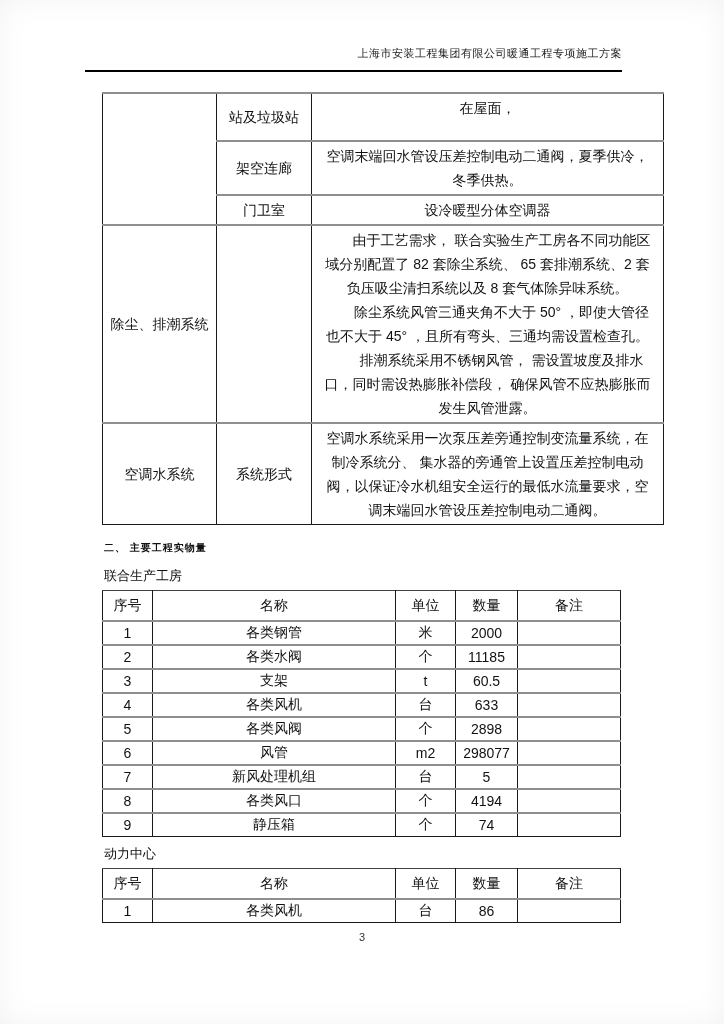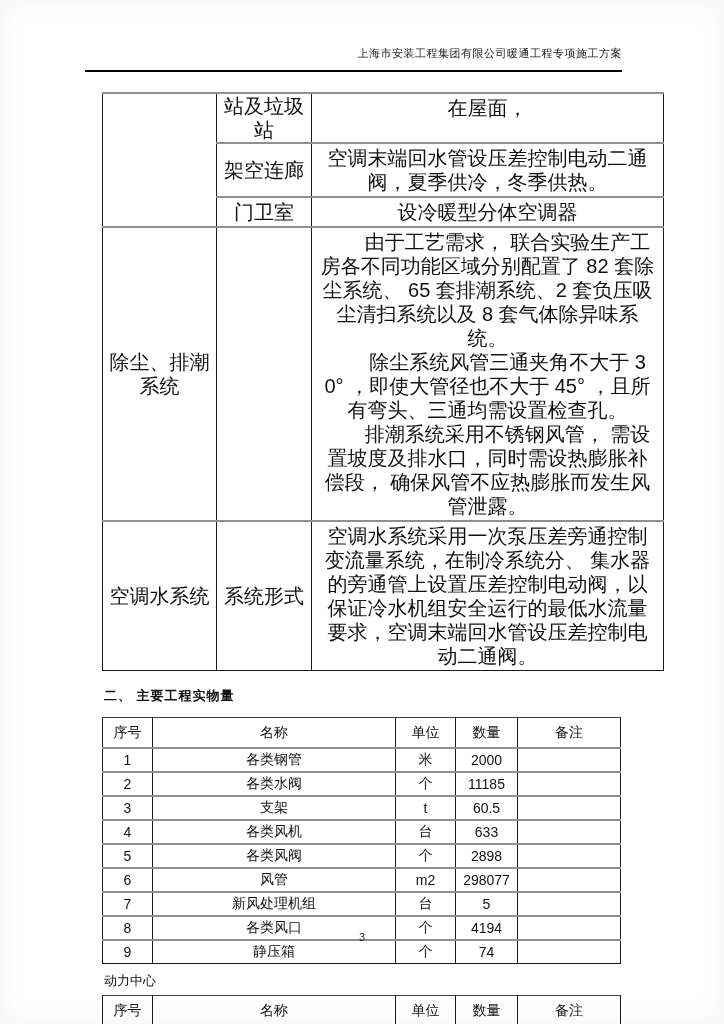--- a/index.html
+++ b/index.html
@@ -32,33 +32,33 @@
     border-left:1px solid #1a1a1a; border-right:1px solid #1a1a1a;
     border-top:1px solid #1a1a1a; border-bottom:1px solid #1a1a1a;
     padding:0 6px;
     word-break:break-all;
   }
   
   tr + tr > td, tbody tr:first-child > td { border-top:2px solid #8f8f8f; }
   thead th { border-top:1px solid #404040; }
 
   
-  .sys-table { font-size:20px; line-height:24px;border-radius:27px; }
+  .sys-table { font-size:14px; line-height:24px;border-radius:27px; }
   .sys-table .c1 { width:101px; text-align:center;  vertical-align:middle; }
   .sys-table .c2 { width:82px;  text-align:center; vertical-align:middle; }
   .sys-table .c3 { width:335px; text-align:center;  vertical-align:middle; padding:2px 8px; }
   .sys-table .vtop { vertical-align:top; }
   .sys-table p { margin:0; }
   .sys-table p.indent { text-indent:2em; }
   .sys-table .pad2 { height:46px; }
 
   
   .section-heading {
     margin:16px 0 12px 2px;
-    font-size:13px; font-weight:bold; letter-spacing:1px;
+    font-size:10px; font-weight:bold; letter-spacing:1px;
   }
   .group-label { margin:0 0 5px 2px; font-size:13px; }
 
   
   .qty-table { font-size:14px; margin-bottom:8px; }
   .qty-table th { height:29px; font-weight:normal; text-align:center; }
   .qty-table td { height:22px; text-align:center; }
 
   
   .page-number {
@@ -96,36 +96,37 @@
           <td class="c2">门卫室</td>
           <td class="c3">
               <p>设冷暖型分体空调器</p>
             </td>
         </tr>
         <tr>
           <td class="c1">除尘、排潮系统</td>
           <td class="c2"></td>
           <td class="c3">
             <p class="indent">由于工艺需求， 联合实验生产工房各不同功能区域分别配置了 82 套除尘系统、 65 套排潮系统、2 套负压吸尘清扫系统以及 8 套气体除异味系统。</p>
-            <p class="indent">除尘系统风管三通夹角不大于 30° ，即使大管径也不大于 45° ，且所有弯头、三通均需设置检查孔。</p>
+            <p class="indent">除尘系统风管三通夹角不大于 50° ，即使大管径也不大于 45° ，且所有弯头、三通均需设置检查孔。</p>
             <p class="indent">排潮系统采用不锈钢风管， 需设置坡度及排水口，同时需设热膨胀补偿段， 确保风管不应热膨胀而发生风管泄露。</p>
           </td>
         </tr>
         <tr>
           <td class="c1">空调水系统</td>
           <td class="c2">系统形式</td>
           <td class="c3">
             <p>空调水系统采用一次泵压差旁通控制变流量系统，在制冷系统分、 集水器的旁通管上设置压差控制电动阀，以保证冷水机组安全运行的最低水流量要求，空调末端回水管设压差控制电动二通阀。</p>
           </td>
         </tr>
       </tbody>
     </table>
 
     <div class="section-heading">二、 主要工程实物量</div>
 
+    <div class="group-label">联合生产工房</div>
     <table class="qty-table">
       <colgroup>
         <col style="width:50px">
           <col style="width:243px">
           <col style="width:60px">
           <col style="width:62px">
           <col style="width:103px">
       </colgroup>
       <thead>
         <tr>

